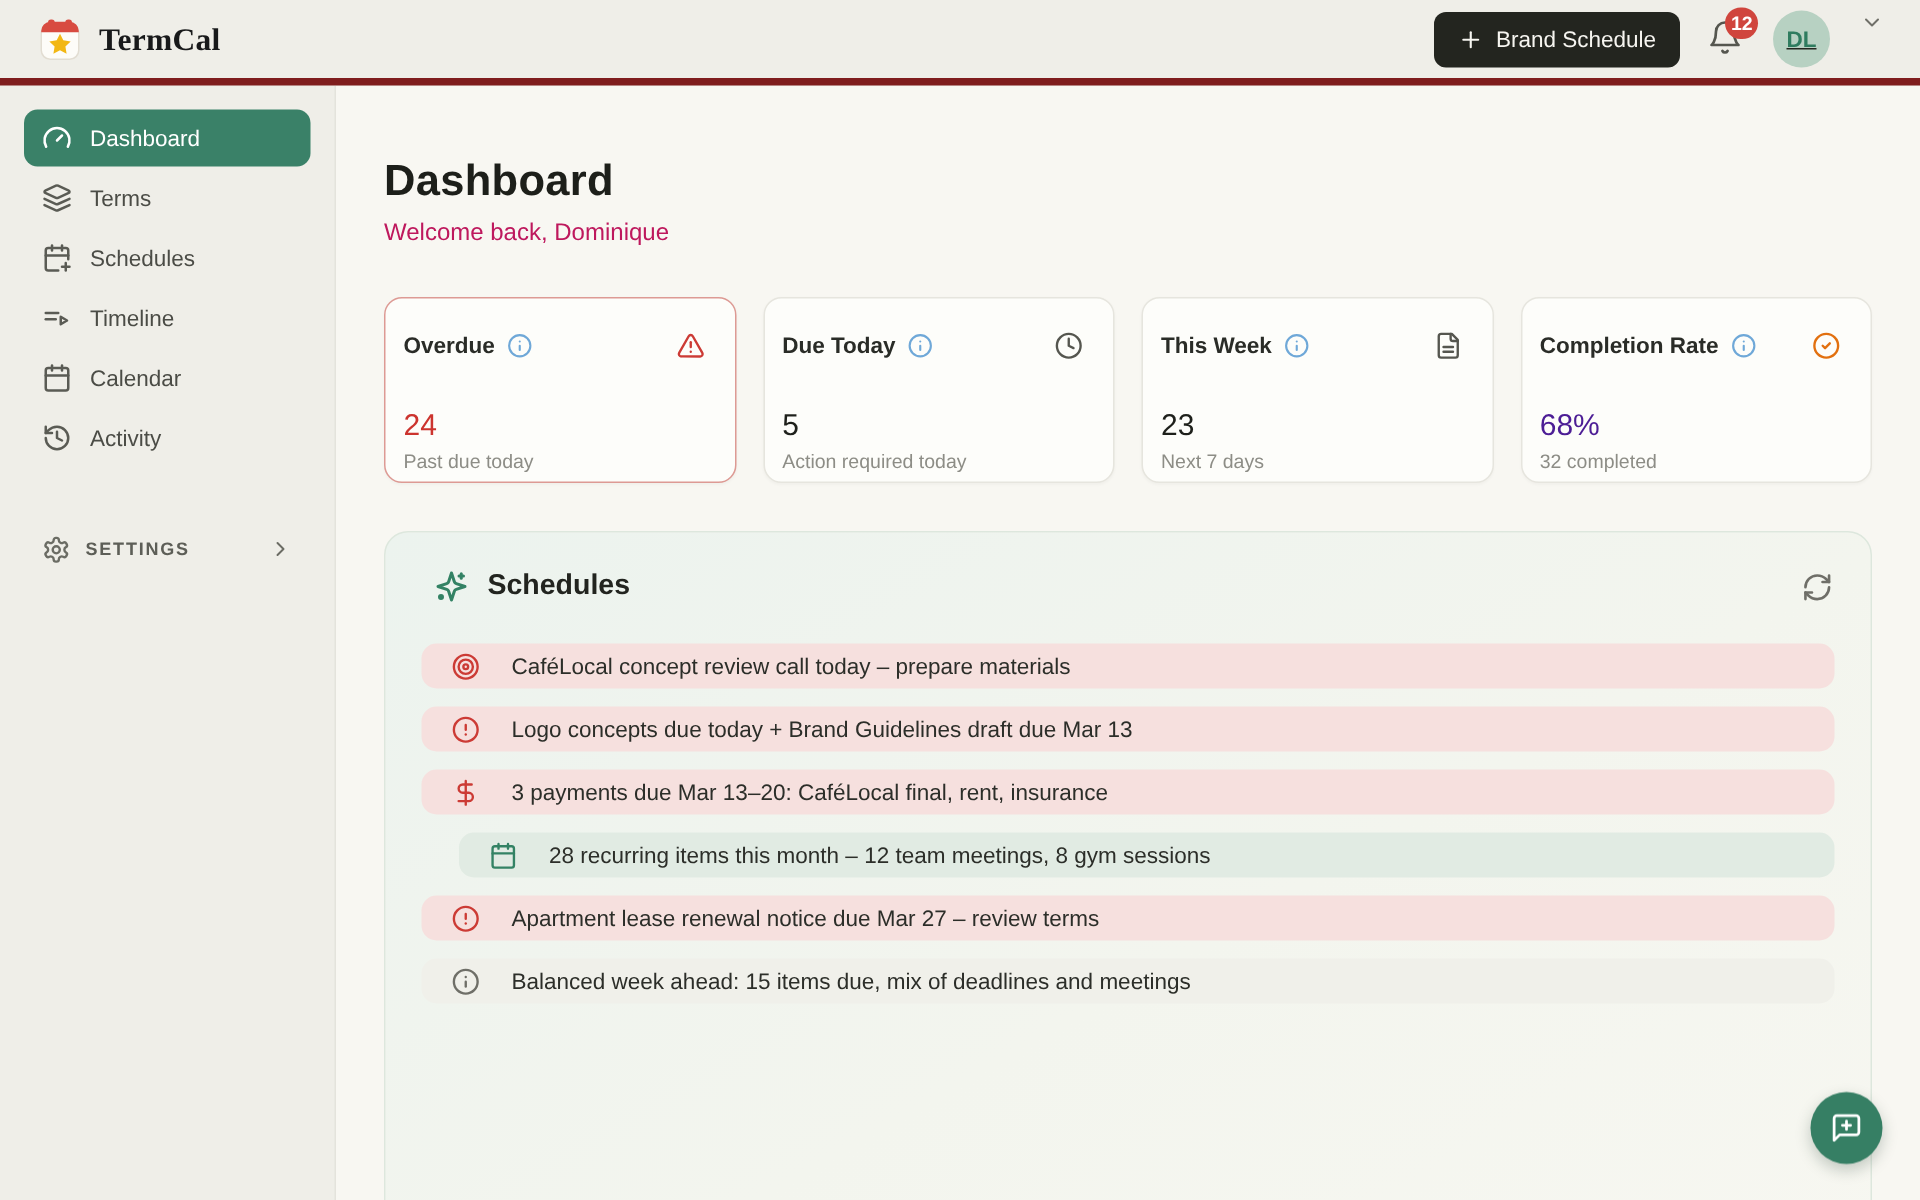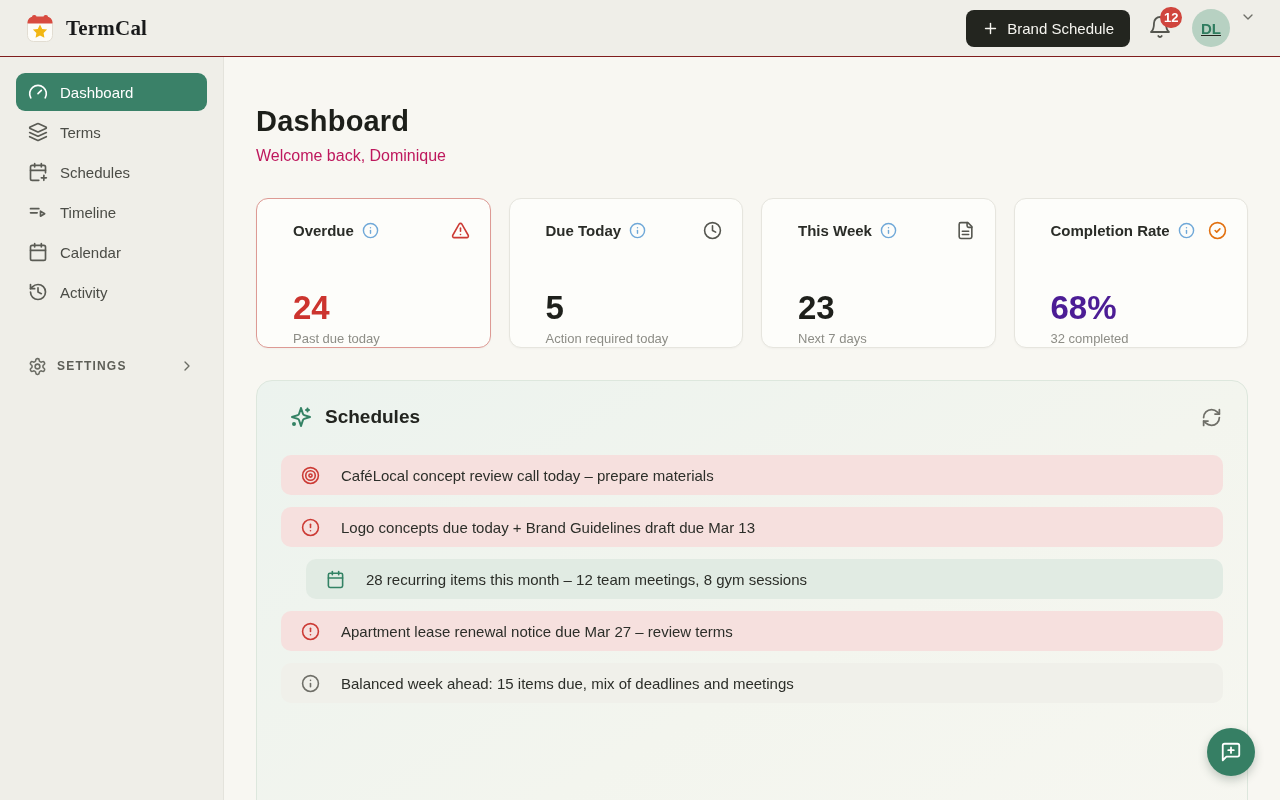--- a/index.html
+++ b/index.html
@@ -5,21 +5,21 @@
   * { margin:0; padding:0; box-sizing:border-box; }
   html,body { width:1280px; height:800px; overflow:hidden; }
   body {
     font-family:"Liberation Sans", sans-serif;
     background:#f8f7f2;
     color:#24261f;
   }
   
   .header {
     position:fixed; top:0; left:0; right:0; height:57px;
-    background:#efeee8; border-bottom:1px solid #7f1d1d;
+    background:#efeee8; border-bottom:5px solid #7f1d1d;
     display:flex; align-items:center; justify-content:space-between;
     padding:0 24px; z-index:20;
   }
   .brand { display:flex; align-items:center; gap:10px; }
   .brand-name {
     font-family:"Liberation Serif", serif;
     font-weight:700; font-size:21px; color:#18191a; letter-spacing:.2px;
   }
   .header-right { display:flex; align-items:center; gap:18px; }
   .create-btn {
@@ -28,21 +28,21 @@
     font-family:inherit; font-size:15px; font-weight:500;
     padding:10px 16px; border-radius:8px;
   }
   .bell-wrap { position:relative; width:26px; height:26px; color:#55564f; }
   .badge {
     position:absolute; top:-8px; left:12px;
     background:#d0453d; color:#fff; font-size:13px; font-weight:700;
     min-width:21px; height:21px; border-radius:11px;
     display:flex; align-items:center; justify-content:center; padding:0 4px;
   }
-  .avatar-group { display:flex; gap:10px; cursor:pointer;text-decoration:underline; }
+  .avatar-group { display:flex; gap:20px; cursor:pointer;text-decoration:underline; }
   .avatar {
     width:38px; height:38px; border-radius:50%;
     background:#b7d1c2; color:#2f7c5f; font-weight:700; font-size:15px;
     display:flex; align-items:center; justify-content:center;
   }
   .chev { color:#6f6f68; }
   
   .sidebar {
     position:fixed; top:57px; left:0; bottom:0; width:224px;
     background:#efeee8; border-right:1px solid #e4e3dc;
@@ -66,50 +66,50 @@
     flex:1; font-size:12px; font-weight:700; letter-spacing:1.2px; color:#5d5e57;
   }
   
   .main { margin-left:224px; margin-top:57px; padding:48px 32px 0 32px; }
   .page-title { font-size:29px; font-weight:700; color:#1d1f1a; letter-spacing:.2px; }
   .page-subtitle { margin-top:9px; font-size:16px; color:#be185d; }
   
   .cards { display:grid; grid-template-columns:repeat(4,1fr); gap:18px; margin-top:33px; }
   .card {
     background:#fdfdfa; border:1px solid #e6e5de; border-radius:12px;
-    padding:22px 20px 20px 36px; height:150px;
+    padding:22px 20px 20px 12px; height:124px;
     box-shadow:0 1px 2px rgba(40,40,30,.03);
   }
   .card.alert { border-color:#dd9a94; }
   .card-top { display:flex; align-items:center; justify-content:space-between; }
   .card-title-wrap { display:flex; align-items:center; gap:8px; }
   .card-title { font-size:15px; font-weight:600; color:#2a2c27; }
   .info-ic { color:#6fa8d8; width:17px; height:17px; cursor:pointer; }
   .card-corner { width:19px; height:19px; color:#55564f; }
   .card-corner.red { color:#cc3b35; }
   .card-corner.orange { color:#e2700f; }
-  .card-value { margin-top:49px; font-size:33px; font-weight:700; color:#1e201b; }
+  .card-value { margin-top:33px; font-size:20px; font-weight:400; color:#1e201b; }
   .card-value.red { color:#cc342e; }
   .card-value.orange { color:#4c1d95; }
   .card-sub { margin-top:4px; font-size:13px; color:#8d8d86; }
   
   .briefing {
     margin-top:32px; border:1px solid #dde7dd; border-radius:16px;
     background:linear-gradient(150deg,#ecf3ee 0%,#f3f5ee 55%,#f7f7f1 100%);
     padding:24px; min-height:500px;
   }
   .briefing-head { display:flex; align-items:center; justify-content:space-between; padding:0 0 6px 8px; }
   .briefing-title-wrap { display:flex; align-items:center; gap:12px; }
   .sparkle-ic { width:24px; height:24px; color:#338264; }
   .briefing-title { font-size:19px; font-weight:700; color:#22241f; }
   .refresh-btn { background:none; border:none; cursor:pointer; color:#6f6f68; width:22px; height:22px; padding:0; }
   .brief-list { margin-top:20px; display:flex; flex-direction:column; gap:12px; }
   .brief-row {
     display:flex; align-items:center; gap:21px;
-    border-radius:10px; padding:0 20px; height:40px;
+    border-radius:10px; padding:0 20px; height:30px;
   }
   .brief-row.tone-pink { background:#f6e0de; }
   .brief-row.tone-green { background:#e1ebe3;margin-left:25px; }
   .brief-row.tone-neutral { background:#f0f0ea; }
   .brief-ic { width:19px; height:19px; flex:0 0 auto; }
   .brief-ic.red { color:#cc3b35; }
   .brief-ic.green { color:#338264; }
   .brief-ic.gray { color:#6f6f68; }
   .brief-text { font-size:15px; font-weight:500; color:#2c2e29; }
   
@@ -386,20 +386,29 @@
       <div class="brief-row tone-pink">
         <span class="brief-ic red">
           <svg width="19" height="19" viewBox="0 0 24 24" fill="none" stroke="currentColor" stroke-width="2" stroke-linecap="round">
               <circle cx="12" cy="12" r="10"></circle>
               <path d="M12 8v4"></path>
               <path d="M12 16h.01"></path>
             </svg>
         </span>
         <span class="brief-text">Logo concepts due today + Brand Guidelines draft due Mar 13</span>
       </div>
+      <div class="brief-row tone-pink">
+        <span class="brief-ic red">
+          <svg width="19" height="19" viewBox="0 0 24 24" fill="none" stroke="currentColor" stroke-width="2" stroke-linecap="round">
+              <line x1="12" y1="2" x2="12" y2="22"></line>
+              <path d="M17 5H9.5a3.5 3.5 0 0 0 0 7h5a3.5 3.5 0 0 1 0 7H6"></path>
+            </svg>
+        </span>
+        <span class="brief-text">3 payments due Mar 13–20: CaféLocal final, rent, insurance</span>
+      </div>
       <div class="brief-row tone-green">
         <span class="brief-ic green">
           <svg width="19" height="19" viewBox="0 0 24 24" fill="none" stroke="currentColor" stroke-width="2" stroke-linecap="round" stroke-linejoin="round">
               <path d="M8 2v4"></path>
               <path d="M16 2v4"></path>
               <rect x="3" y="4" width="18" height="18" rx="2"></rect>
               <path d="M3 10h18"></path>
             </svg>
         </span>
         <span class="brief-text">28 recurring items this month – 12 team meetings, 8 gym sessions</span>

